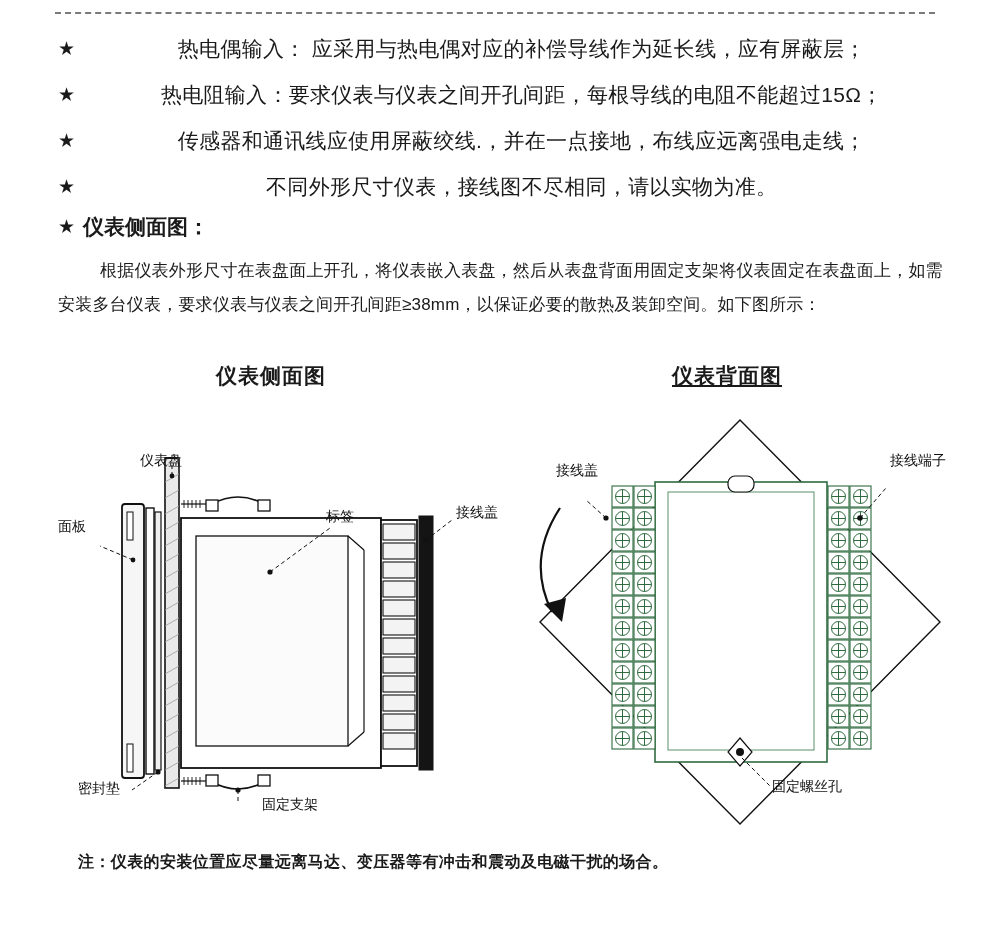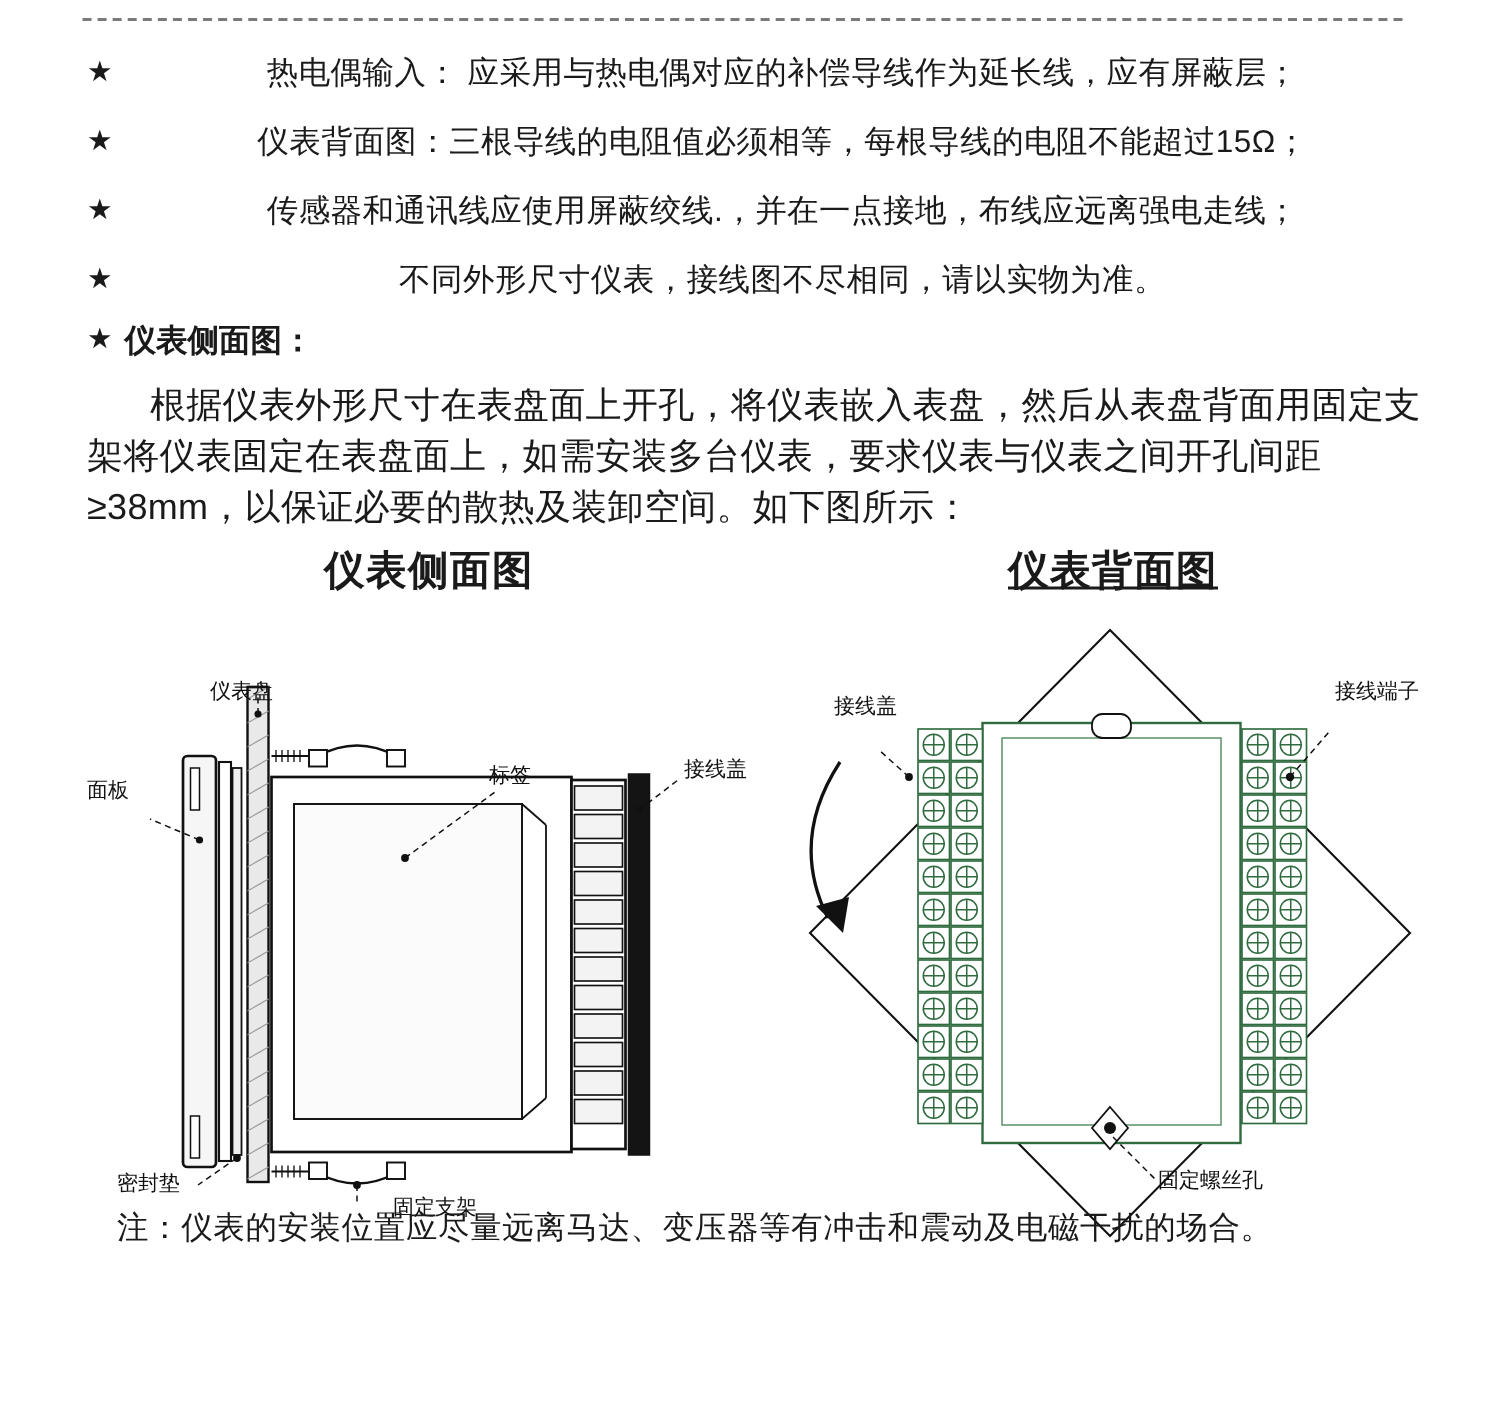--- a/index.html
+++ b/index.html
@@ -62,48 +62,48 @@
     font-weight: bold;
     display: flex;
     align-items: center;
   }
   .section-head .star { font-weight: normal; margin-right: 8px; }
   .para {
     position: absolute;
     left: 58px;
     top: 254px;
     width: 890px;
-    font-size: 24px;
+    font-size: 17px;
     line-height: 34px;
     text-indent: 42px;
     letter-spacing: 0.2px;
   }
   .fig-title {
     position: absolute;
-    font-size: 27px;
+    font-size: 21px;
     font-weight: bold;
     letter-spacing: 1px;
   }
   #fig-title-side { left: 216px; top: 362px; }
   #fig-title-back { left: 672px; top: 362px; text-decoration: underline; }
 
   .diagram {
     position: absolute;
     left: 0;
     top: 400px;
     width: 832px;
     height: 440px;
   }
   .note {
     position: absolute;
     left: 78px;
-    top: 804px;
+    top: 852px;
     width: 880px;
-    font-size: 21px;
-    font-weight: normal;
+    font-size: 16px;
+    font-weight: bold;
     letter-spacing: 0.4px;
   }
   .lbl {
     position: absolute;
     font-size: 14px;
     color: #111;
     white-space: nowrap;
   }
 </style>
 </head>
@@ -113,21 +113,21 @@
 
   <div class="top-rule"></div>
 
   <div class="bullet-list">
     <div class="bullet-row">
       <span class="star">★</span>
       <span class="bullet-text">热电偶输入： 应采用与热电偶对应的补偿导线作为延长线，应有屏蔽层；</span>
     </div>
     <div class="bullet-row">
       <span class="star">★</span>
-      <span class="bullet-text">仪表背面图：三根导线的电阻值必须相等，每根导线的电阻不能超过15Ω；</span>
+      <span class="bullet-text">热电阻输入：要求仪表与仪表之间开孔间距，每根导线的电阻不能超过15Ω；</span>
     </div>
     <div class="bullet-row">
       <span class="star">★</span>
       <span class="bullet-text">传感器和通讯线应使用屏蔽绞线.，并在一点接地，布线应远离强电走线；</span>
     </div>
     <div class="bullet-row tight">
       <span class="star">★</span>
       <span class="bullet-text">不同外形尺寸仪表，接线图不尽相同，请以实物为准。</span>
     </div>
   </div>

